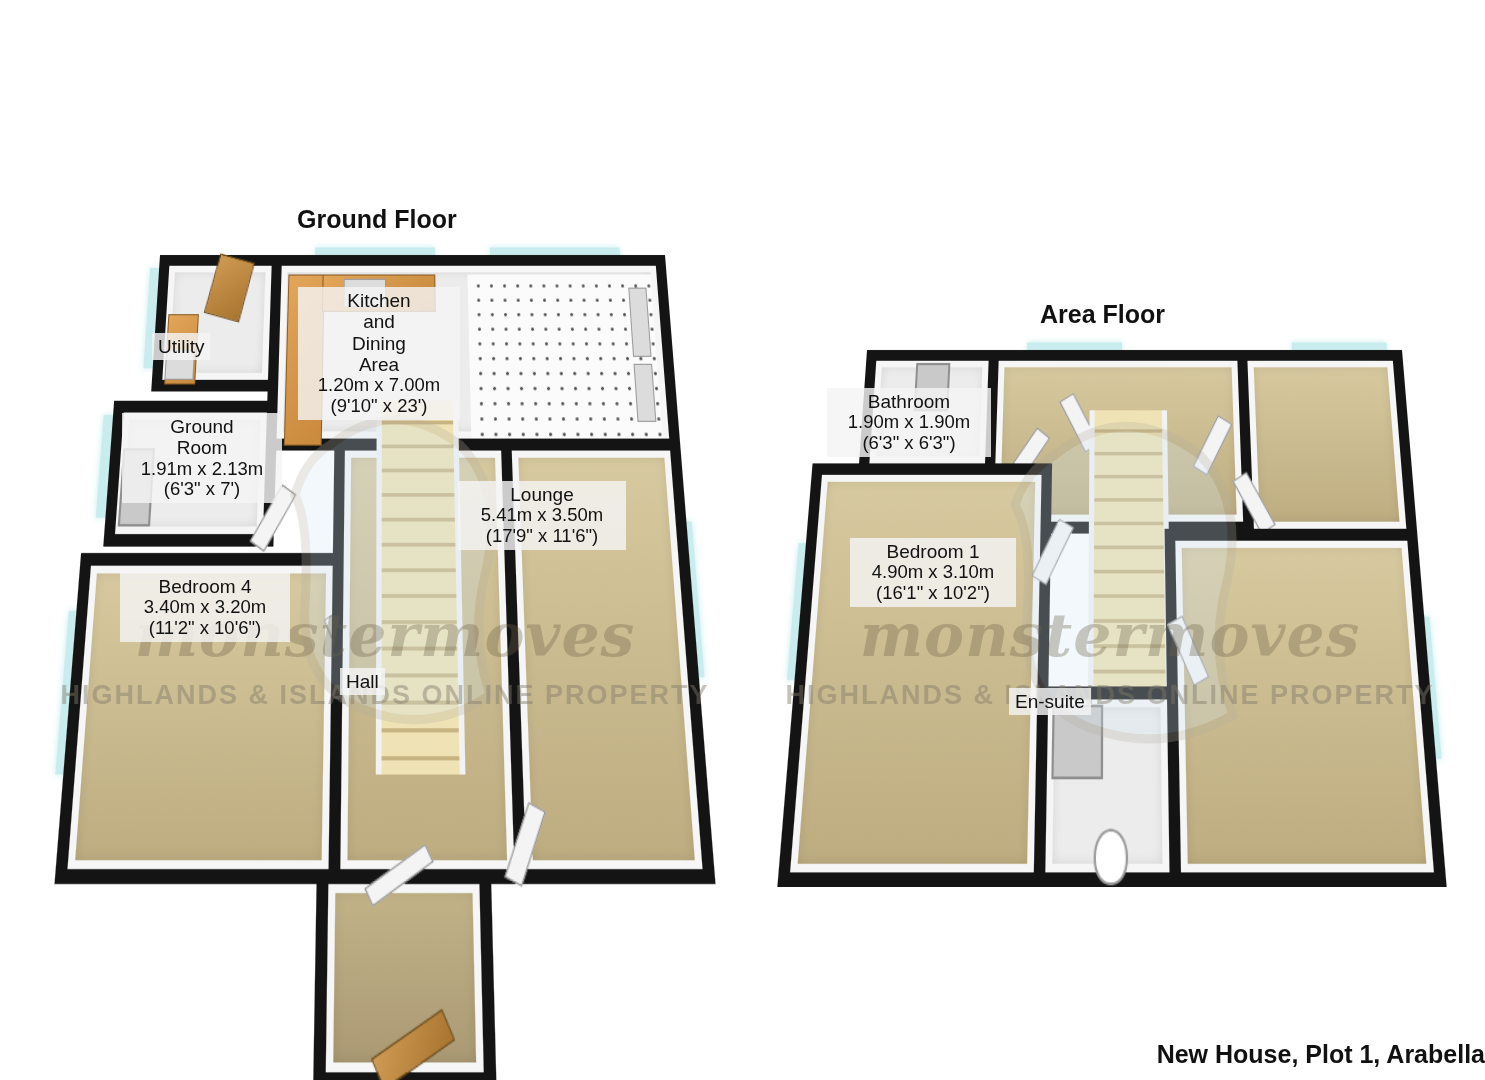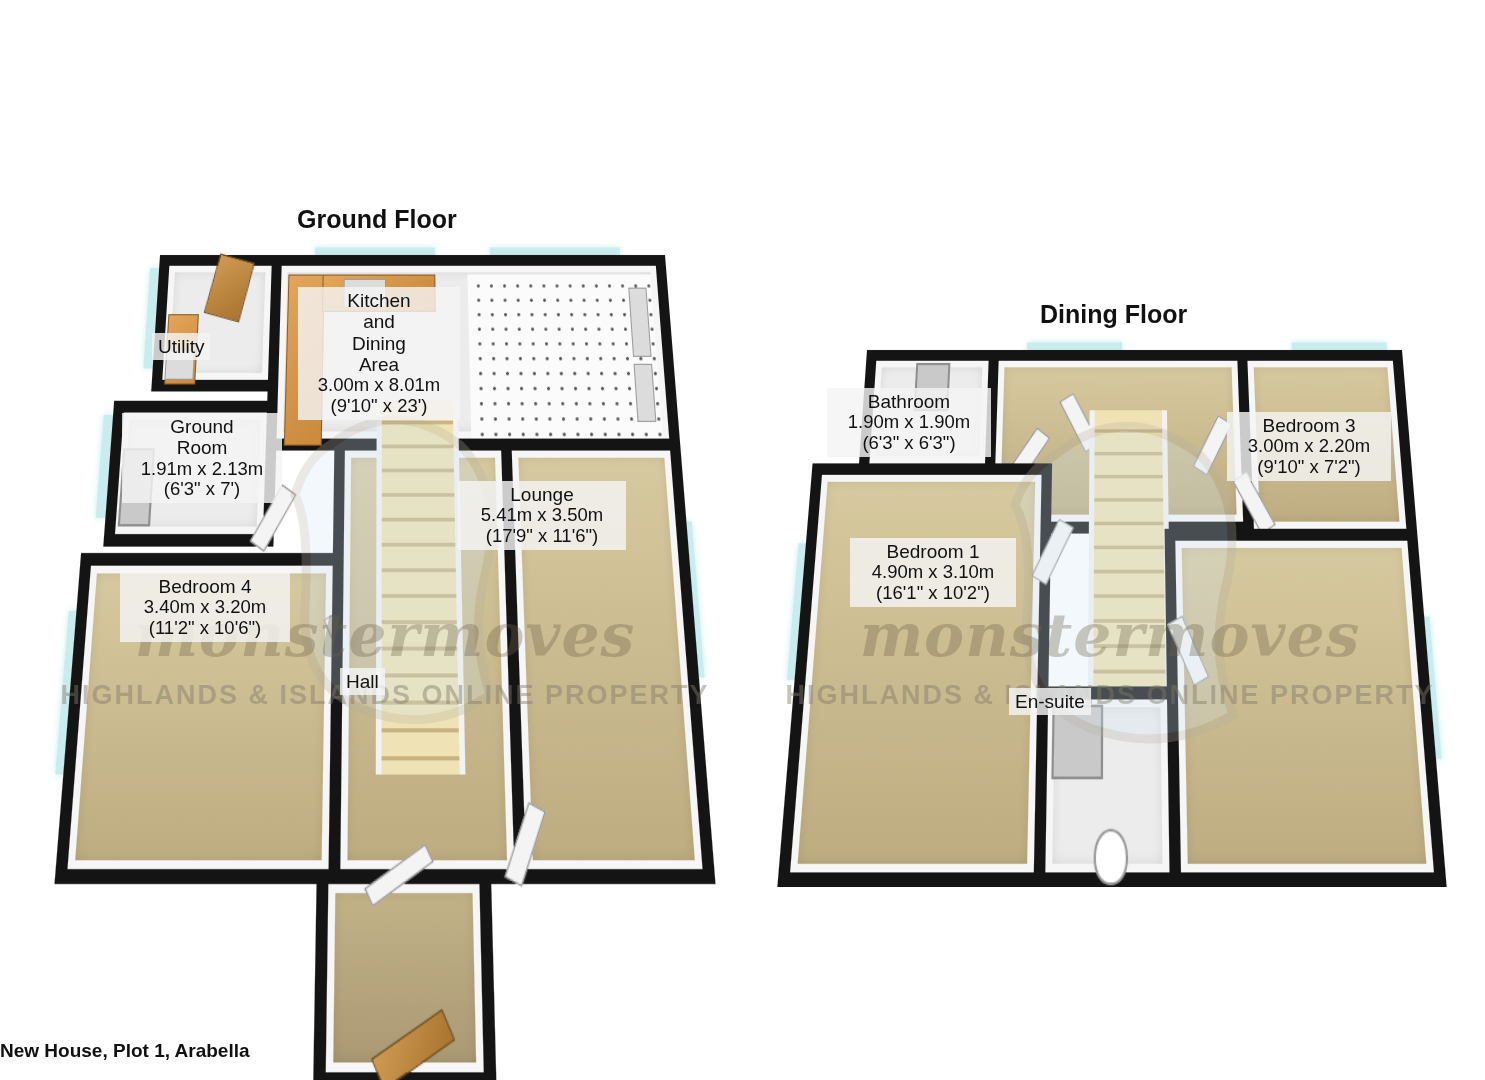--- a/index.html
+++ b/index.html
@@ -1,20 +1,20 @@
 <!DOCTYPE html>
 <html><head>
 <meta charset="utf-8">
 <style>
   html,body{margin:0;padding:0;background:#fff;}
   body{width:1485px;height:1080px;position:relative;overflow:hidden;
        font-family:"Liberation Sans", sans-serif;color:#111;}
   .heading{position:absolute;font-size:25px;font-weight:bold;white-space:nowrap;}
-  .page-title{position:absolute;width:1485px;text-align:left;top:1040px;left:0;
-              font-size:19px;font-weight:bold;}
+  .page-title{position:absolute;width:1485px;text-align:right;top:1040px;left:0;
+              font-size:25px;font-weight:bold;}
   .plan-wrap{position:absolute;}
   .plan3d{position:absolute;left:0;top:0;transform-origin:50% 0%;
           transform:perspective(1000px) rotateX(16deg) scaleY(1.12);}
   .room{position:absolute;box-sizing:border-box;border:10px solid #141414;
         box-shadow:inset 0 0 0 6px #f6f6f6, inset 0 0 14px rgba(0,0,0,.25);}
   .carpet{background:linear-gradient(180deg,#d8caa0,#bdac80);}
   .carpet-dark{background:linear-gradient(180deg,#c4b489,#a99873);}
   .tile{background:#ececec;}
   .tile-dots{background-color:#fbfbfb;
      background-image:radial-gradient(circle,#5a5a5a 1.2px,transparent 1.6px);
@@ -102,21 +102,21 @@
     </svg>
     <div class="brand" style="left:345px;top:345px;">monstermoves</div>
     <div class="tagline" style="left:345px;top:425px;">HIGHLANDS &amp; ISLANDS ONLINE PROPERTY</div>
 
     <div class="label" style="left:112px;top:78px;">
       <span class="label-name">Utility</span>
     </div>
 
     <div class="label" style="left:258px;top:32px;width:150px;">
       <span class="label-name" style="max-width:86px;">Kitchen and Dining Area</span>
-      <div class="label-dim">3.00m x 8.01m</div>
+      <div class="label-dim">1.20m x 7.00m</div>
       <div class="label-dim">(9'10" x 23')</div>
     </div>
 
     <div class="label" style="left:82px;top:158px;width:148px;">
       <span class="label-name" style="max-width:92px;">Ground Room</span>
       <div class="label-dim">1.91m x 2.13m</div>
       <div class="label-dim">(6'3" x 7')</div>
     </div>
 
     <div class="label" style="left:418px;top:226px;width:156px;">
@@ -130,21 +130,21 @@
       <div class="label-dim">3.40m x 3.20m</div>
       <div class="label-dim">(11'2" x 10'6")</div>
     </div>
 
     <div class="label" style="left:300px;top:413px;">
       <span class="label-name">Hall</span>
     </div>
   </div>
 </div>
 
-<div class="heading" style="left:1040px;top:300px;">Dining Floor</div>
+<div class="heading" style="left:1040px;top:300px;">Area Floor</div>
 
 <div class="plan-wrap" style="left:775px;top:350px;width:675px;height:470px;">
 
   <div class="plan3d" style="left:47px;width:580px;height:432px;">
 
     <div class="window-h" style="left:205px;top:-7px;width:95px;"></div>
     <div class="window-h" style="left:470px;top:-7px;width:95px;"></div>
     <div class="window-v" style="left:-7px;top:170px;height:110px;"></div>
     <div class="window-v" style="left:576px;top:230px;height:110px;"></div>
 
@@ -181,25 +181,20 @@
     </svg>
     <div class="brand" style="left:335px;top:250px;">monstermoves</div>
     <div class="tagline" style="left:335px;top:330px;">HIGHLANDS &amp; ISLANDS ONLINE PROPERTY</div>
 
     <div class="label" style="left:52px;top:38px;width:152px;">
       <span class="label-name">Bathroom</span>
       <div class="label-dim">1.90m x 1.90m</div>
       <div class="label-dim">(6'3" x 6'3")</div>
     </div>
 
-    <div class="label" style="left:452px;top:62px;width:152px;">
-      <span class="label-name">Bedroom 3</span>
-      <div class="label-dim">3.00m x 2.20m</div>
-      <div class="label-dim">(9'10" x 7'2")</div>
-    </div>
 
     <div class="label" style="left:75px;top:188px;width:154px;">
       <span class="label-name">Bedroom 1</span>
       <div class="label-dim">4.90m x 3.10m</div>
       <div class="label-dim">(16'1" x 10'2")</div>
     </div>
 
 
     <div class="label" style="left:234px;top:338px;">
       <span class="label-name">En-suite</span>

